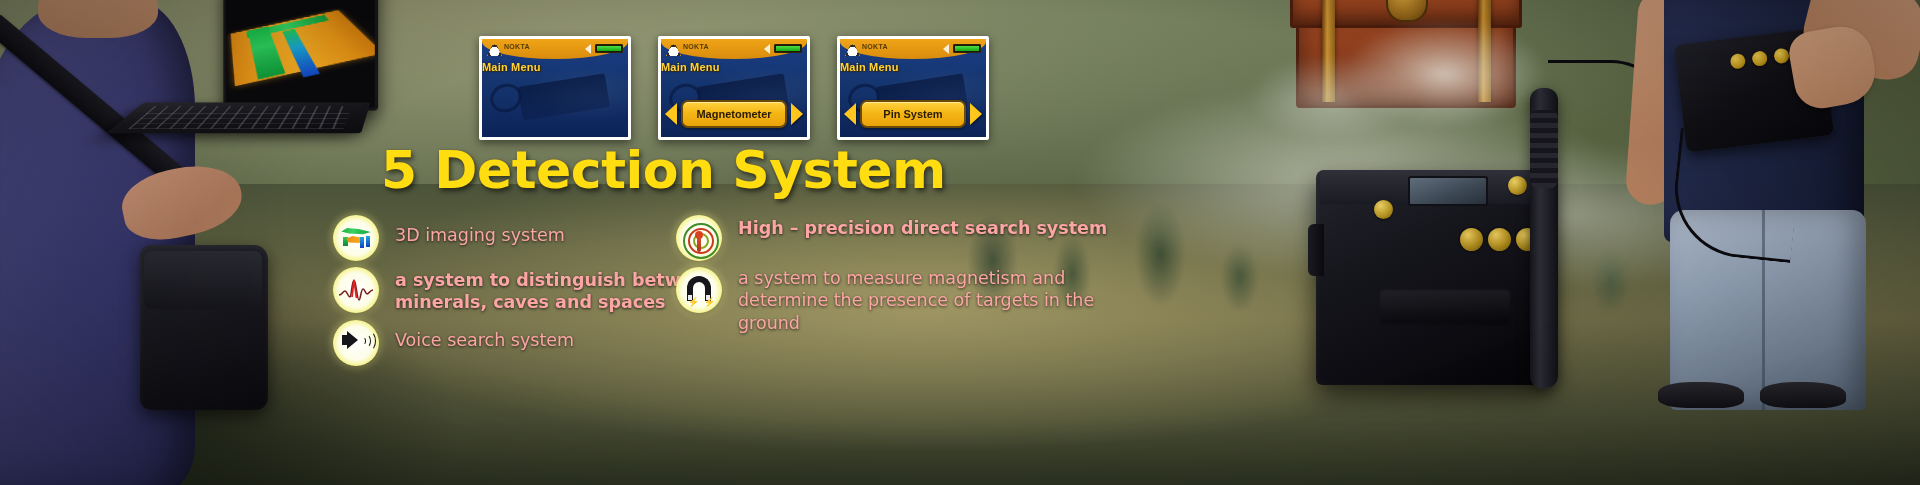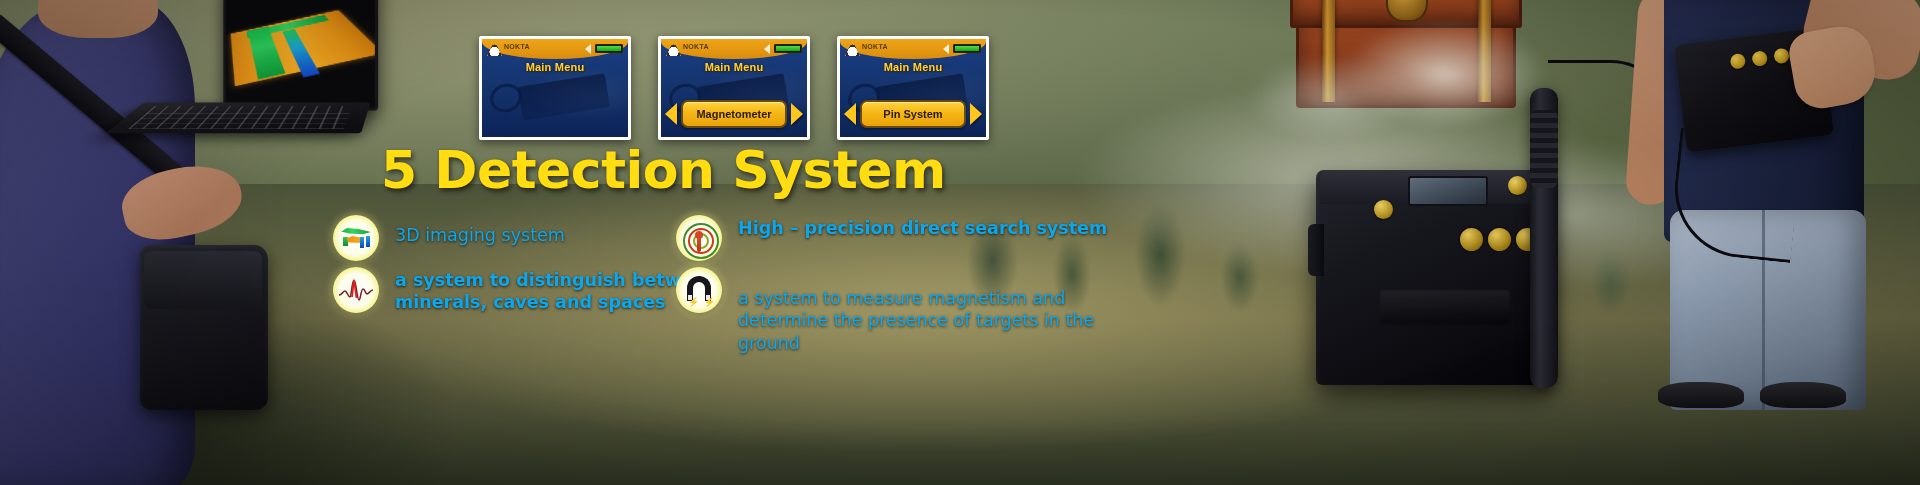--- a/index.html
+++ b/index.html
@@ -334,21 +334,21 @@
   .panel-batt{
     position:absolute;right:5px;top:5px;width:28px;height:9px;
     border:1px solid #2e2308;border-radius:1px;background:#1f1906;
     box-sizing:border-box;
   }
   .panel-batt::after{
     content:"";position:absolute;left:1px;top:1px;width:24px;height:5px;
     background:linear-gradient(180deg,#4be045,#18a814);
   }
   .panel-title{
-    position:absolute;left:0;top:22px;width:100%;text-align:center;
+    position:absolute;left:0;top:22px;width:100%;text-align:left;
     font-size:11px;font-weight:bold;color:#ffd23a;
     text-shadow:1px 1px 0 #3c2a00, 0 0 3px rgba(0,0,0,.6);
     letter-spacing:.2px;
   }
   .panel-row{
     position:absolute;left:0;bottom:9px;width:100%;
     display:flex;align-items:center;justify-content:center;gap:4px;
   }
   .arrow-l,.arrow-r{
     width:0;height:0;flex:0 0 auto;
@@ -382,26 +382,26 @@
   .features-right{position:absolute;left:676px;top:215px;width:470px;}
   .feature{display:flex;align-items:flex-start;margin-bottom:6px;}
   .f-icon{
     flex:0 0 auto;width:46px;height:46px;border-radius:50%;
     background:radial-gradient(circle at 50% 50%, #ffffff 0%, #fdfde8 52%, #f3f06a 78%, #dcd53a 100%);
     box-shadow:0 0 9px rgba(250,245,140,.6), 0 1px 4px rgba(0,0,0,.45);
     position:relative;overflow:hidden;
   }
   .f-text{
     margin-left:16px;padding-top:9px;
-    font-size:17.5px;line-height:1.28;color:#0ea5e9;
+    font-size:17.5px;line-height:1.28;color:#fca5a5;
     font-family:"DejaVu Sans",sans-serif;
     text-shadow:0 1px 3px rgba(0,0,0,.75);
   }
   .f-row-tall .f-text{padding-top:2px;font-weight:bold;}
-  .f-row-tallest .f-text{padding-top:0px;margin-top:20px;}
+  .f-row-tallest .f-text{padding-top:0px;}
 
   
   .ic-3d{position:absolute;left:7px;top:13px;width:32px;height:20px;}
   .ic-3d .t{position:absolute;left:0;top:0;width:32px;height:9px;
     background:linear-gradient(90deg,#1faa46,#39d163 40%,#149e3c 100%);
     clip-path:polygon(4% 40%,22% 0%,58% 12%,96% 44%,72% 70%,28% 62%);}
   .ic-3d .o{position:absolute;left:6px;top:8px;width:18px;height:7px;
     background:linear-gradient(90deg,#ef8c12,#f7b01e);
     clip-path:polygon(0 40%,35% 0,100% 30%,86% 100%,16% 92%);}
   .ic-3d .b1,.ic-3d .b2{position:absolute;width:4px;height:11px;
@@ -599,20 +599,32 @@
         <div class="ic-wave">
           <svg width="36" height="26" viewBox="0 0 36 26">
             <path d="M1 18 C4 18 5 14 7 14 C9 14 10 20 12 20 C13.5 20 14 3 16 3 C18 3 19 23 21 23 C22.5 23 23 12 25 12 C27 12 27.5 17 29 17 C31 17 32 13 35 13" fill="none" stroke="#7a2020" stroke-width="1.6"></path>
             <path d="M14 20 L16 3 L18.5 21" fill="none" stroke="#e02020" stroke-width="1.8"></path>
           </svg>
         </div>
       </div>
       <div class="f-text">a system to distinguish between minerals, caves and spaces</div>
     </div>
 
+    <div class="feature">
+      <div class="f-icon">
+        <div class="ic-speaker">
+          <div class="cone"></div>
+            <div class="horn"></div>
+          <div class="w w1"></div>
+            <div class="w w2"></div>
+            <div class="w w3"></div>
+        </div>
+      </div>
+      <div class="f-text">Voice search system</div>
+    </div>
 
   </div>
 
   <div class="features-right">
 
     <div class="feature f-row-tall">
       <div class="f-icon">
         <div class="ic-signal">
           <div class="ring r3"></div>
             <div class="ring r2"></div>

